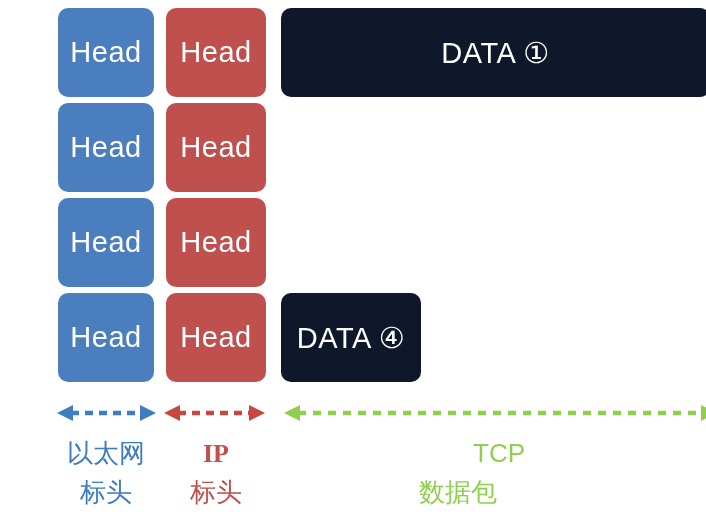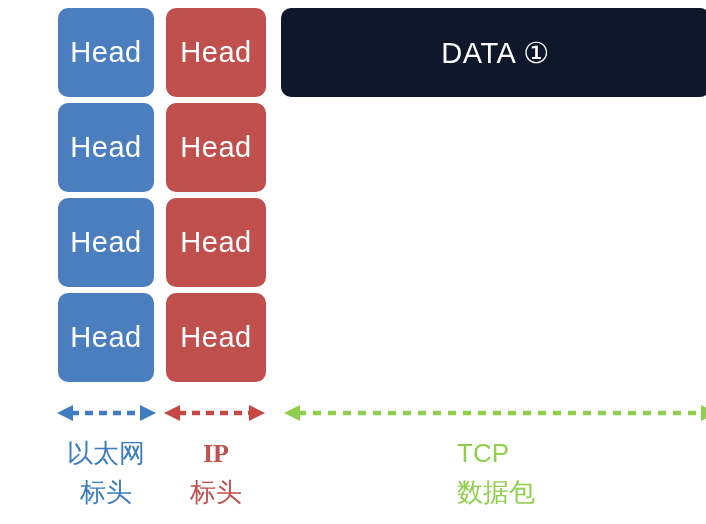--- a/index.html
+++ b/index.html
@@ -43,41 +43,42 @@
     font-size: 26px;
     line-height: 1.15;
   }
   .lbl.row1 { top: 439px; }
   .lbl.row2 { top: 478px; font-family: Liberation Serif, serif; }
   .t-eth { color: #3B7CC0; }
   .t-ip  { color: #C0504D; }
   .t-tcp { color: #90CE4E; }
   .pos-eth { left: 8px;  }
   .pos-ip  { left: 118px; }
-  .pos-tcp1 { left: 385px; }
-  .pos-tcp2 { left: 398px; }
+  .pos-tcp1 { left: 401px; }
+  .pos-tcp2 { left: 360px; }
   .serifish { font-family: "Liberation Serif", "DejaVu Serif", serif; font-weight: 600; }
 </style>
 </head>
 <body>
 
 <div class="canvas">
 
   <div class="box col-eth r0">Head</div>
   <div class="box col-ip  r0">Head</div>
   <div class="box col-tcp r0">DATA ①</div>
 
   <div class="box col-eth r1">Head</div>
   <div class="box col-ip  r1">Head</div>
 
   <div class="box col-eth r2">Head</div>
   <div class="box col-ip  r2">Head</div>
 
   <div class="box col-eth r3">Head</div>
   <div class="box col-ip  r3">Head</div>
+  <div class="box col-tcp short r3">DATA ④</div>
 
   <svg class="range-arrow arrow-eth" viewBox="0 0 99 24">
     <line x1="14" y1="12" x2="85" y2="12" stroke="#3E7DC1" stroke-width="4.5" stroke-dasharray="8 6"></line>
     <polygon points="0,12 16,4 16,20" fill="#3E7DC1"></polygon>
     <polygon points="99,12 83,4 83,20" fill="#3E7DC1"></polygon>
   </svg>
 
   <svg class="range-arrow arrow-ip" viewBox="0 0 101 24">
     <line x1="14" y1="12" x2="87" y2="12" stroke="#C74743" stroke-width="4.5" stroke-dasharray="8 6"></line>
     <polygon points="0,12 16,4 16,20" fill="#C74743"></polygon>

